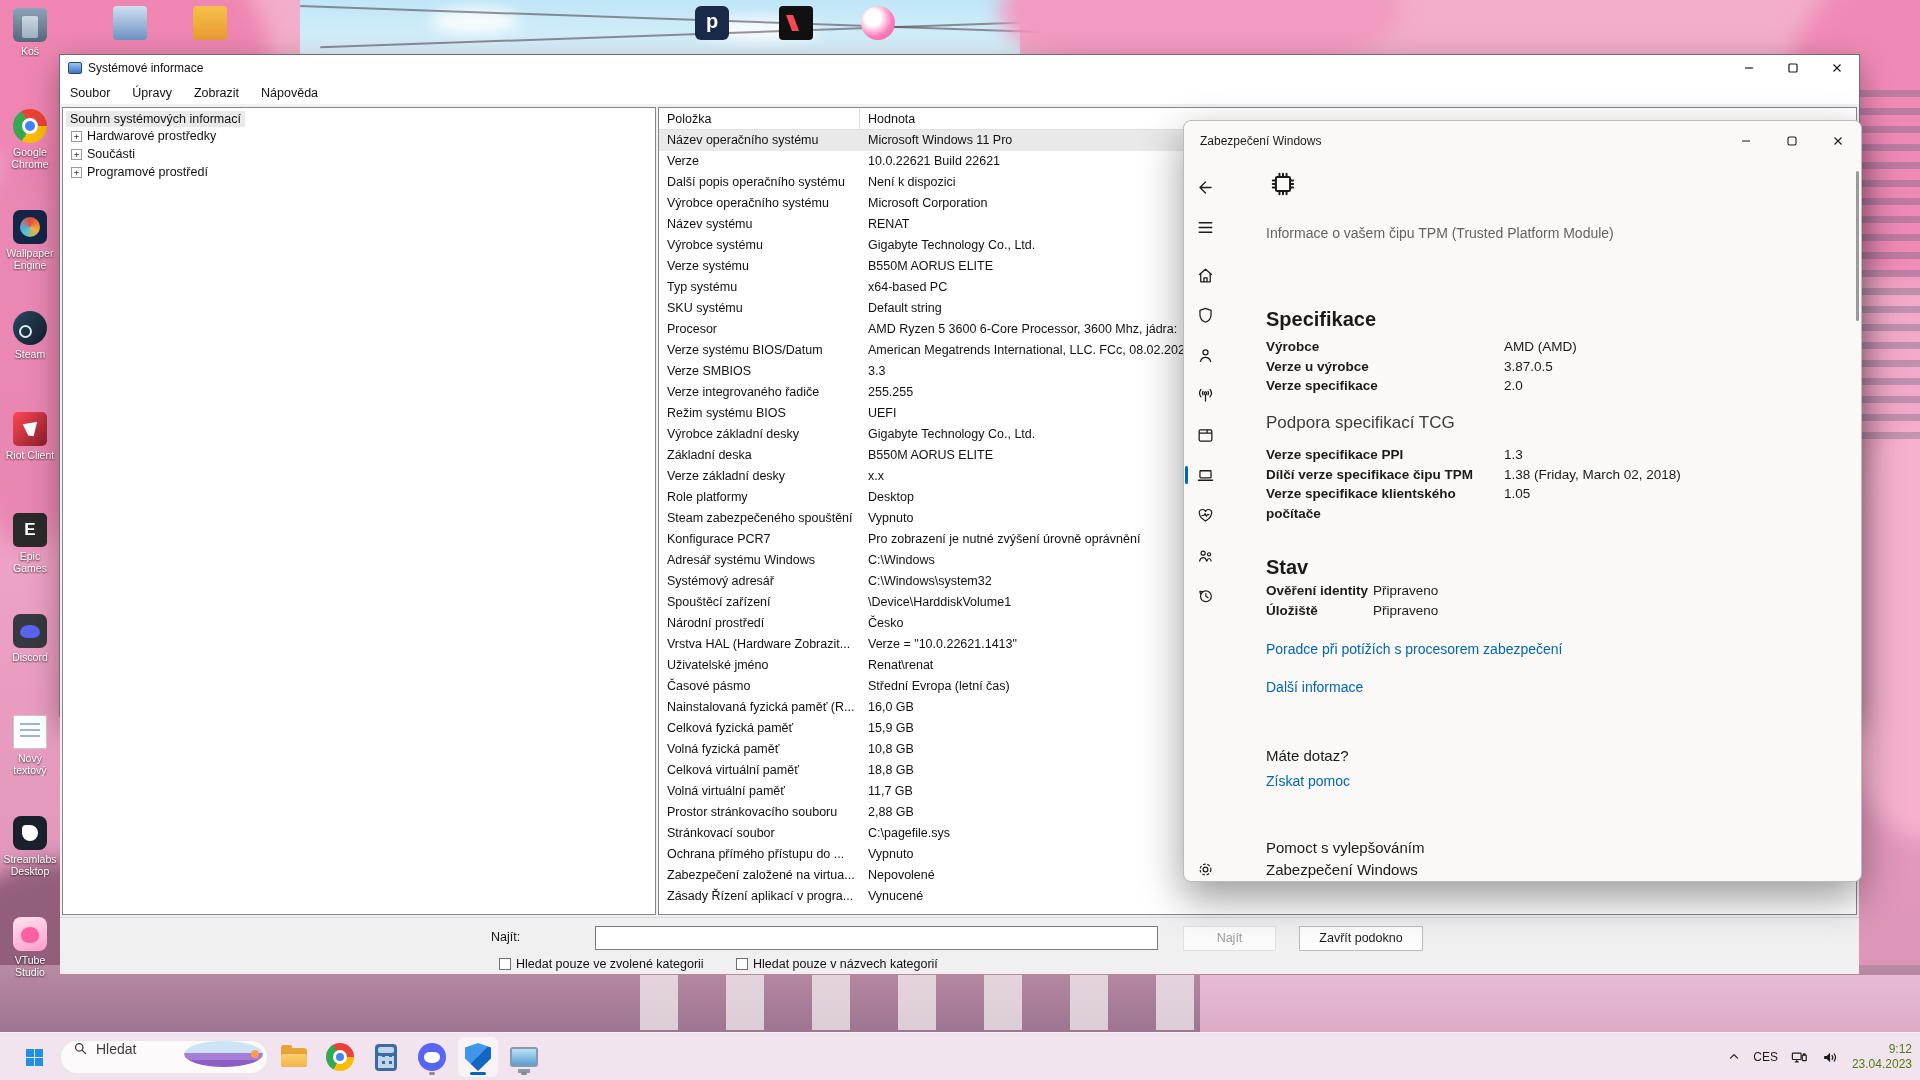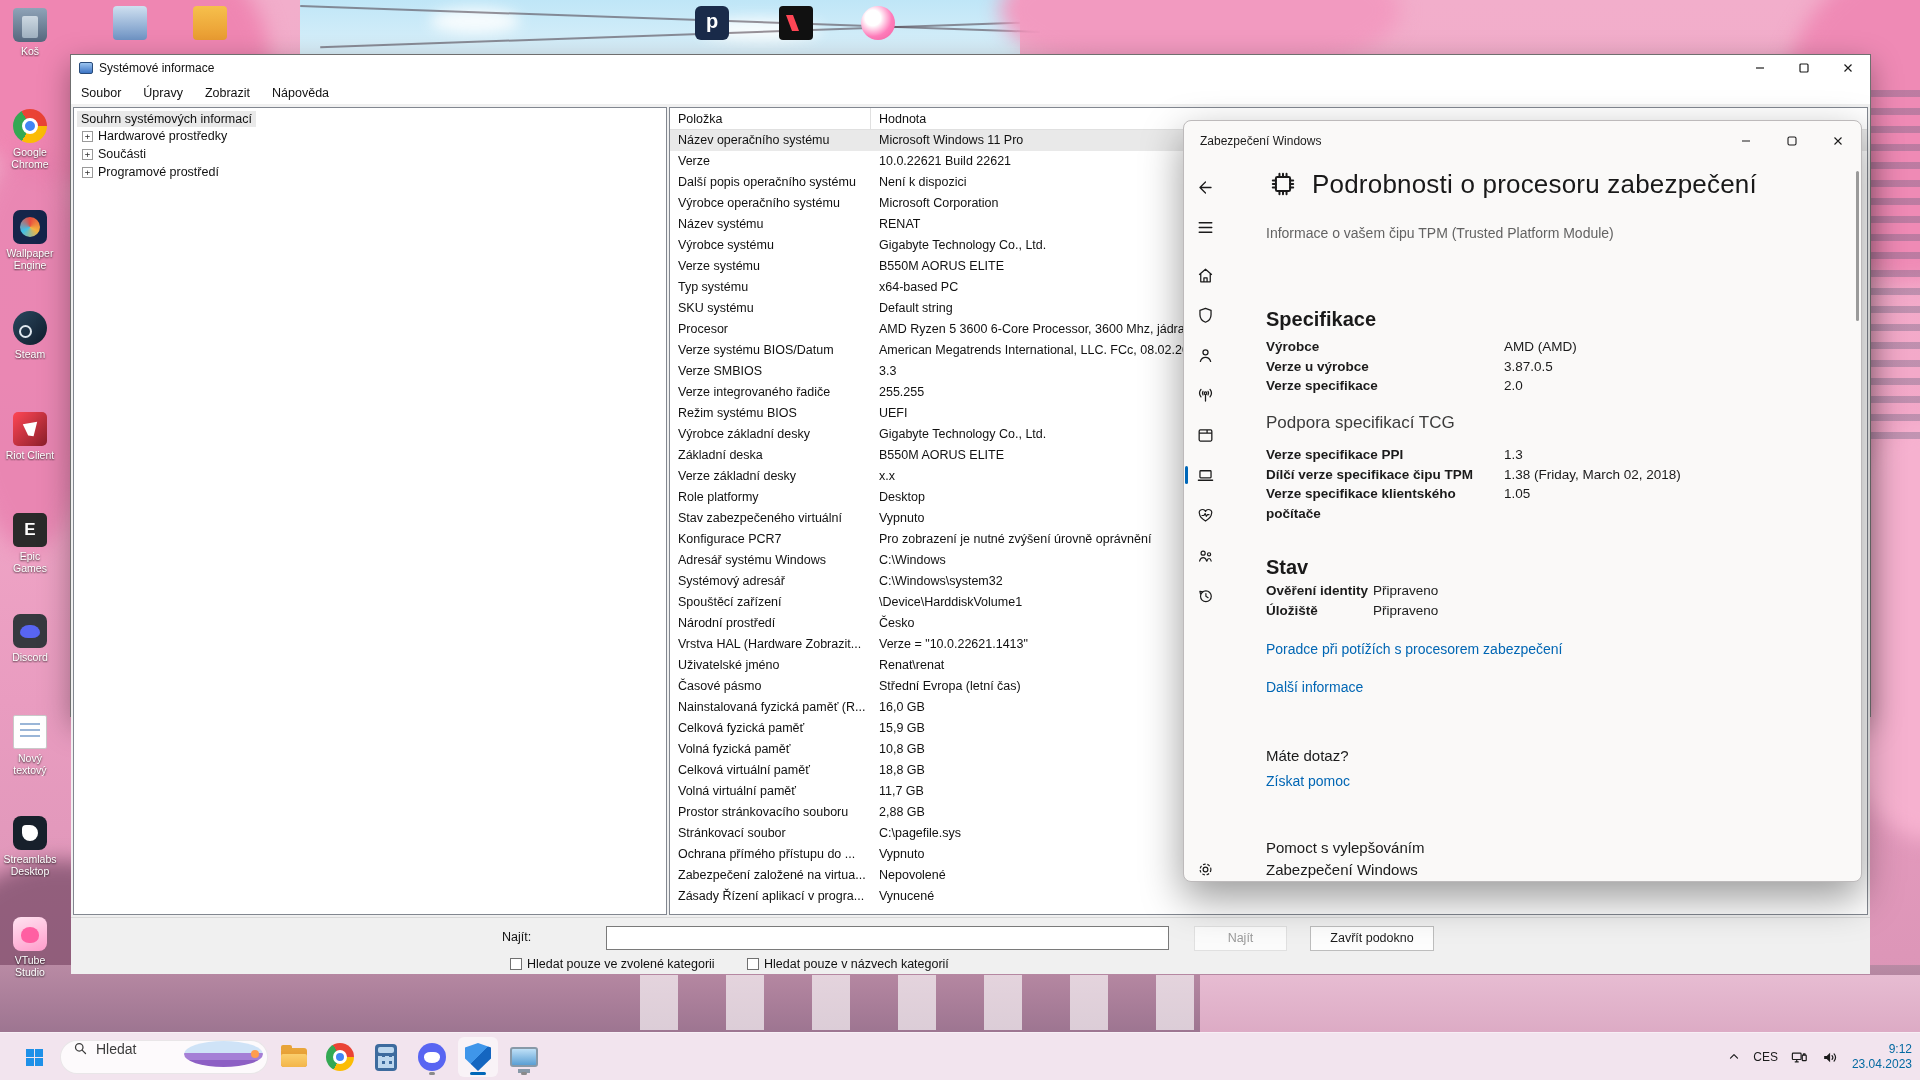--- a/index.html
+++ b/index.html
@@ -50,21 +50,21 @@
   .k-pc{background:linear-gradient(180deg,#cfe0f0,#6e93c4);border-radius:4px;}
   .k-folder2{background:linear-gradient(#f6c04c,#e99b31);border-radius:4px;}
   .k-prime{background:#1a2b4a;border-radius:6px;}
   .k-prime::after{content:"p";position:absolute;inset:0;color:#fff;font:700 20px/30px "Liberation Sans",sans-serif;text-align:center;}
   .k-valorant{background:#111;border-radius:4px;}
   .k-valorant::after{content:"";position:absolute;inset:9px 7px;background:#ff4655;clip-path:polygon(0 0,35% 0,65% 100%,30% 100%);}
   .k-pink{background:radial-gradient(circle at 35% 35%,#fff 0 25%,#ff7dbb 60%,#f45f9f);border-radius:50%;}
   
   .win{position:absolute;background:#f0f0f0;}
   
-  .si{left:70px;top:54px;width:1801px;height:663px;z-index:2;border:1px solid #6f6f6f;
+  .si{left:59px;top:54px;width:1801px;height:663px;z-index:2;border:1px solid #6f6f6f;
     box-shadow:0 10px 28px rgba(0,0,0,.35);}
   .si-titlebar{height:26px;background:#fff;display:flex;align-items:center;padding-left:8px;
     font-size:12px;color:#111;}
   .si-appicon{width:14px;height:12px;background:linear-gradient(#9cc4ef,#3c74c4);
     border:1px solid #284b7a;border-radius:2px;margin-right:6px;}
   .caption{margin-left:auto;display:flex;height:100%;}
   .cap-btn{width:44px;height:100%;display:flex;align-items:center;justify-content:center;color:#1b1b1b;}
   .si-menubar{height:24px;background:#fff;display:flex;align-items:center;gap:22px;
     padding-left:10px;font-size:12.5px;color:#111;border-bottom:1px solid #f0f0f0;}
   .si-body{position:absolute;left:0;top:50px;width:100%;height:812px;background:#f0f0f0;}
@@ -147,21 +147,21 @@
     repeating-linear-gradient(0deg,#bdd7ee 0 4px,transparent 4px 7px);}
   .g-disc{width:28px;height:28px;border-radius:50%;background:#5865f2;position:relative;}
   .g-disc::after{content:"";position:absolute;inset:9px 6px 8px;background:#fff;border-radius:40% 40% 50% 50%;}
   .g-shield{width:26px;height:28px;background:linear-gradient(135deg,#3f96ea 50%,#1566c0 50%);
     clip-path:polygon(50% 0,100% 16%,100% 55%,50% 100%,0 55%,0 16%);}
   .g-mon{width:28px;height:20px;border:2px solid #8899a8;border-radius:3px;
     background:linear-gradient(#bfe0f7,#5a9fd4);position:relative;}
   .g-mon::after{content:"";position:absolute;left:50%;top:20px;width:12px;height:4px;background:#8899a8;transform:translateX(-50%);}
   .tb-right{position:absolute;right:8px;top:0;height:48px;display:flex;align-items:center;gap:12px;}
   .tray-txt{font-size:12px;color:#1b1b1b;}
-  .clock{font-size:12px;color:#0369a1;text-align:right;line-height:15px;}
+  .clock{font-size:12px;color:#4d7c0f;text-align:right;line-height:15px;}
   svg.ic{display:block;}
 </style>
 </head>
 <body>
 
 <div class="wall">
   <div class="sky"></div>
   <div class="cloud" style="left:430px;top:8px;width:90px;height:26px;"></div>
   <div class="cloud" style="left:700px;top:18px;width:120px;height:24px;"></div>
   <div class="wire" style="left:300px;top:18px;width:740px;transform:rotate(2deg);"></div>
@@ -354,21 +354,21 @@
           </div>
           <div class="si-row">
             <span class="c1">Verze základní desky</span>
             <span class="c2">x.x</span>
           </div>
           <div class="si-row">
             <span class="c1">Role platformy</span>
             <span class="c2">Desktop</span>
           </div>
           <div class="si-row">
-            <span class="c1">Stav zabezpečeného virtuální</span>
+            <span class="c1">Steam zabezpečeného spouštění</span>
             <span class="c2">Vypnuto</span>
           </div>
           <div class="si-row">
             <span class="c1">Konfigurace PCR7</span>
             <span class="c2">Pro zobrazení je nutné zvýšení úrovně oprávnění</span>
           </div>
           <div class="si-row">
             <span class="c1">Adresář systému Windows</span>
             <span class="c2">C:\Windows</span>
           </div>
@@ -550,21 +550,20 @@
   </div>
 
   <div class="sec-content">
     <div class="pagehead">
       <span>
         <svg class="ic" width="34" height="34" viewBox="0 0 24 24" fill="none" stroke="#1a1a1a" stroke-width="1.4" stroke-linecap="round">
             <rect x="7" y="7" width="10" height="10" rx="1"></rect>
             <path d="M9.5 7V4.8M12 7V4.8M14.5 7V4.8M9.5 19.2V17M12 19.2V17M14.5 19.2V17M7 9.5H4.8M7 12H4.8M7 14.5H4.8M19.2 9.5H17M19.2 12H17M19.2 14.5H17"></path>
           </svg>
       </span>
-      <h1>Podrobnosti o procesoru zabezpečení</h1>
     </div>
     <div class="subtitle">Informace o vašem čipu TPM (Trusted Platform Module)</div>
 
     <h2 class="sech" style="top:130px">Specifikace</h2>
     <div id="spec-rows" class="kv" style="top:176px">
         <div class="kvr">
           <span class="kl">Výrobce</span>
           <span>AMD (AMD)</span>
         </div>
         <div class="kvr">

